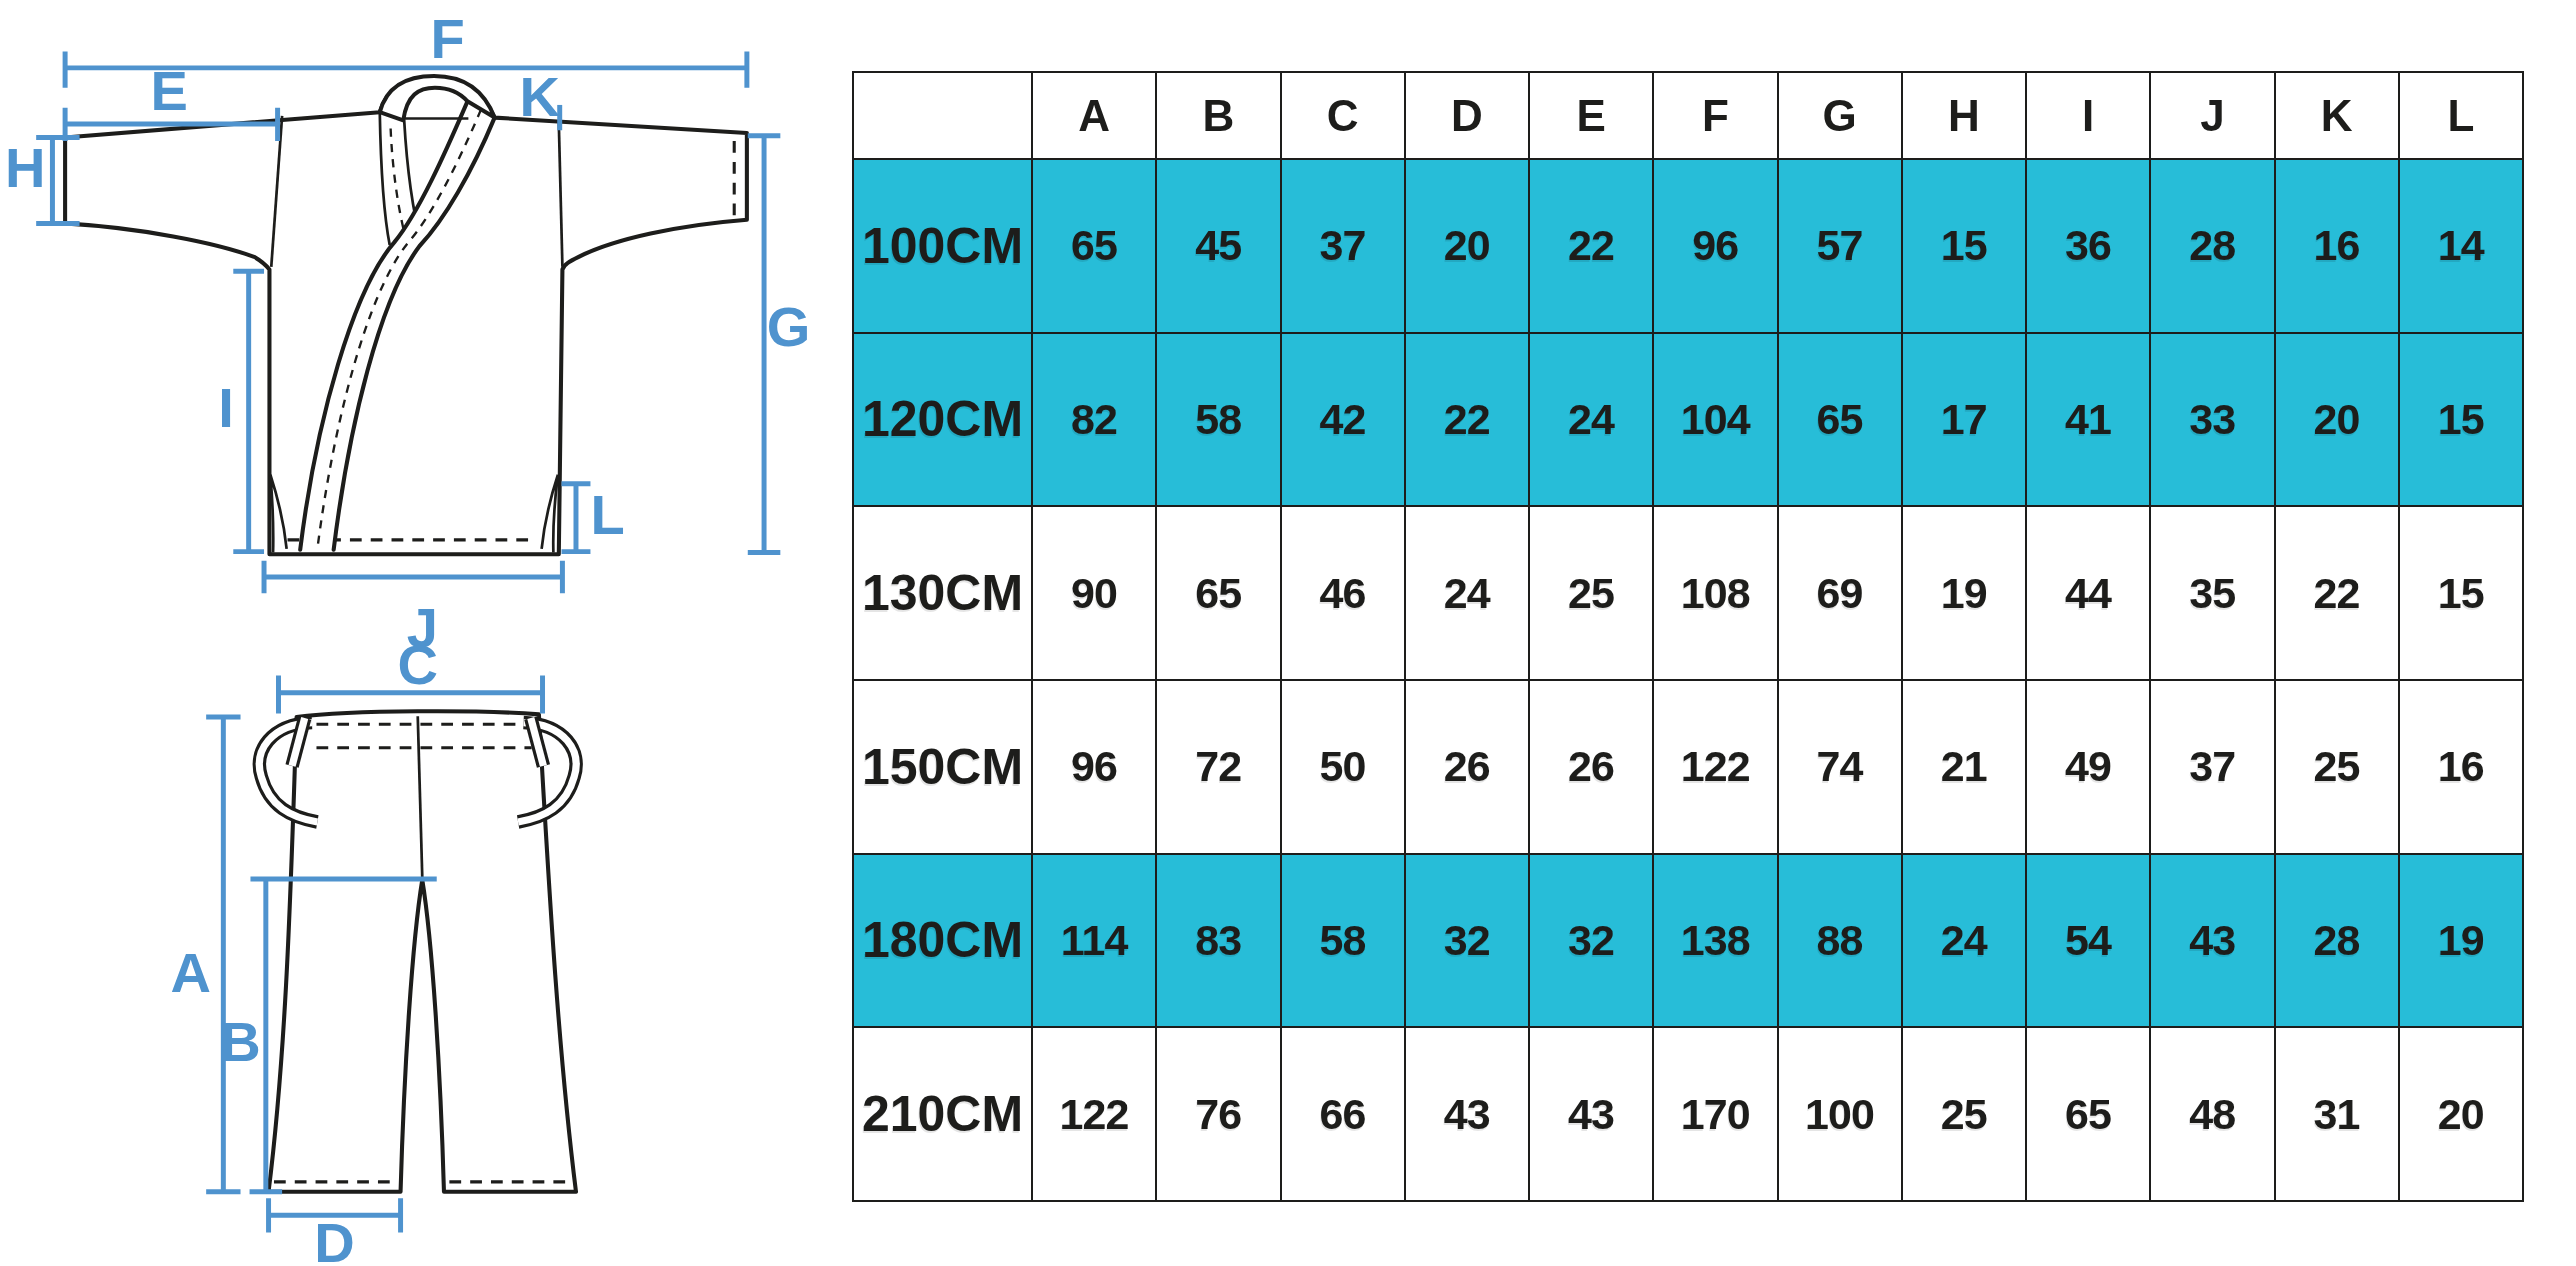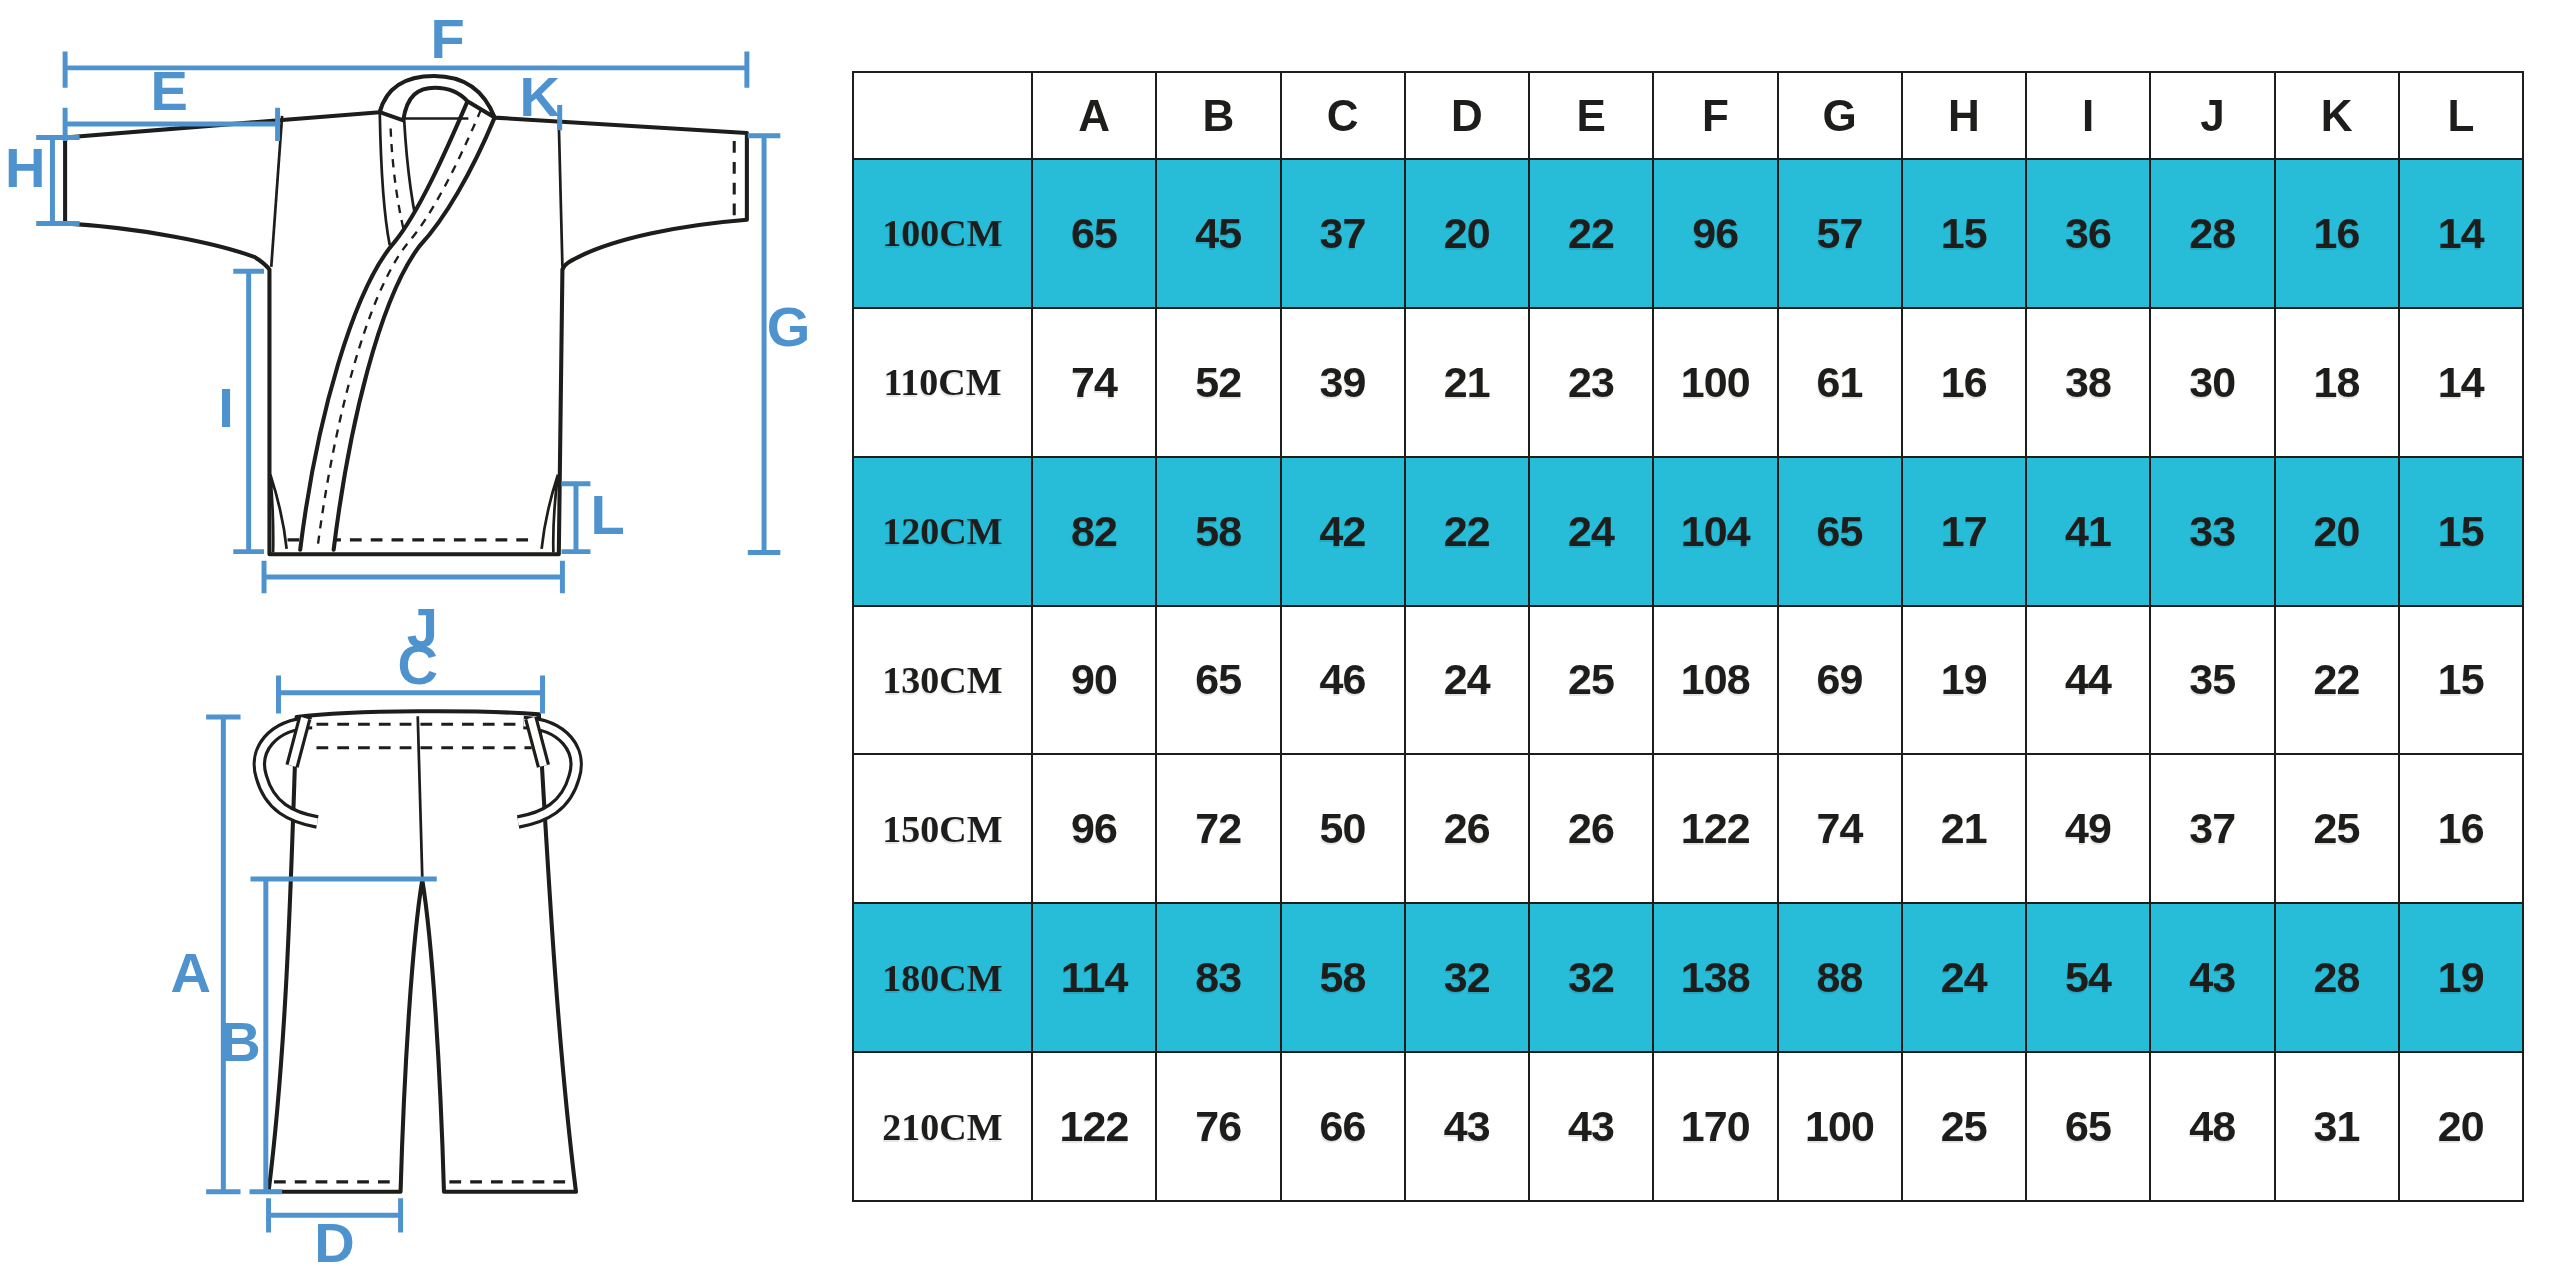--- a/index.html
+++ b/index.html
@@ -42,21 +42,21 @@
   col.c-size{width:179px;}
   th,td{
     border:2.7px solid var(--ink);
     text-align:center;vertical-align:middle;
     font-weight:bold;color:var(--ink);
     padding:0;
     background:#ffffff;
   }
   thead tr{height:87px;}
   thead th{font-size:44px;}
-  tbody th{font-size:38px;letter-spacing:0px;font-family:Liberation Serif, serif;}
+  tbody th{font-size:50px;letter-spacing:0px;}
   tbody td{font-size:43px;letter-spacing:-0.9px;}
   tbody th,tbody td{text-shadow:-0.9px 1.8px 0 rgba(0,0,0,0.10);}
   tr.hl th,tr.hl td{background:var(--cyan);}
 </style>
 </head>
 <body>
 
 <svg class="diagram" viewBox="0 0 950 1400" width="859" height="1266">
 
   <g>
@@ -202,35 +202,20 @@
           <td>20</td>
           <td>22</td>
           <td>96</td>
           <td>57</td>
           <td>15</td>
           <td>36</td>
           <td>28</td>
           <td>16</td>
           <td>14</td>
         </tr>
-        <tr>
-          <th>110CM</th>
-          <td>74</td>
-          <td>52</td>
-          <td>39</td>
-          <td>21</td>
-          <td>23</td>
-          <td>100</td>
-          <td>61</td>
-          <td>16</td>
-          <td>38</td>
-          <td>30</td>
-          <td>18</td>
-          <td>14</td>
-        </tr>
         <tr class="hl">
           <th>120CM</th>
           <td>82</td>
           <td>58</td>
           <td>42</td>
           <td>22</td>
           <td>24</td>
           <td>104</td>
           <td>65</td>
           <td>17</td>

